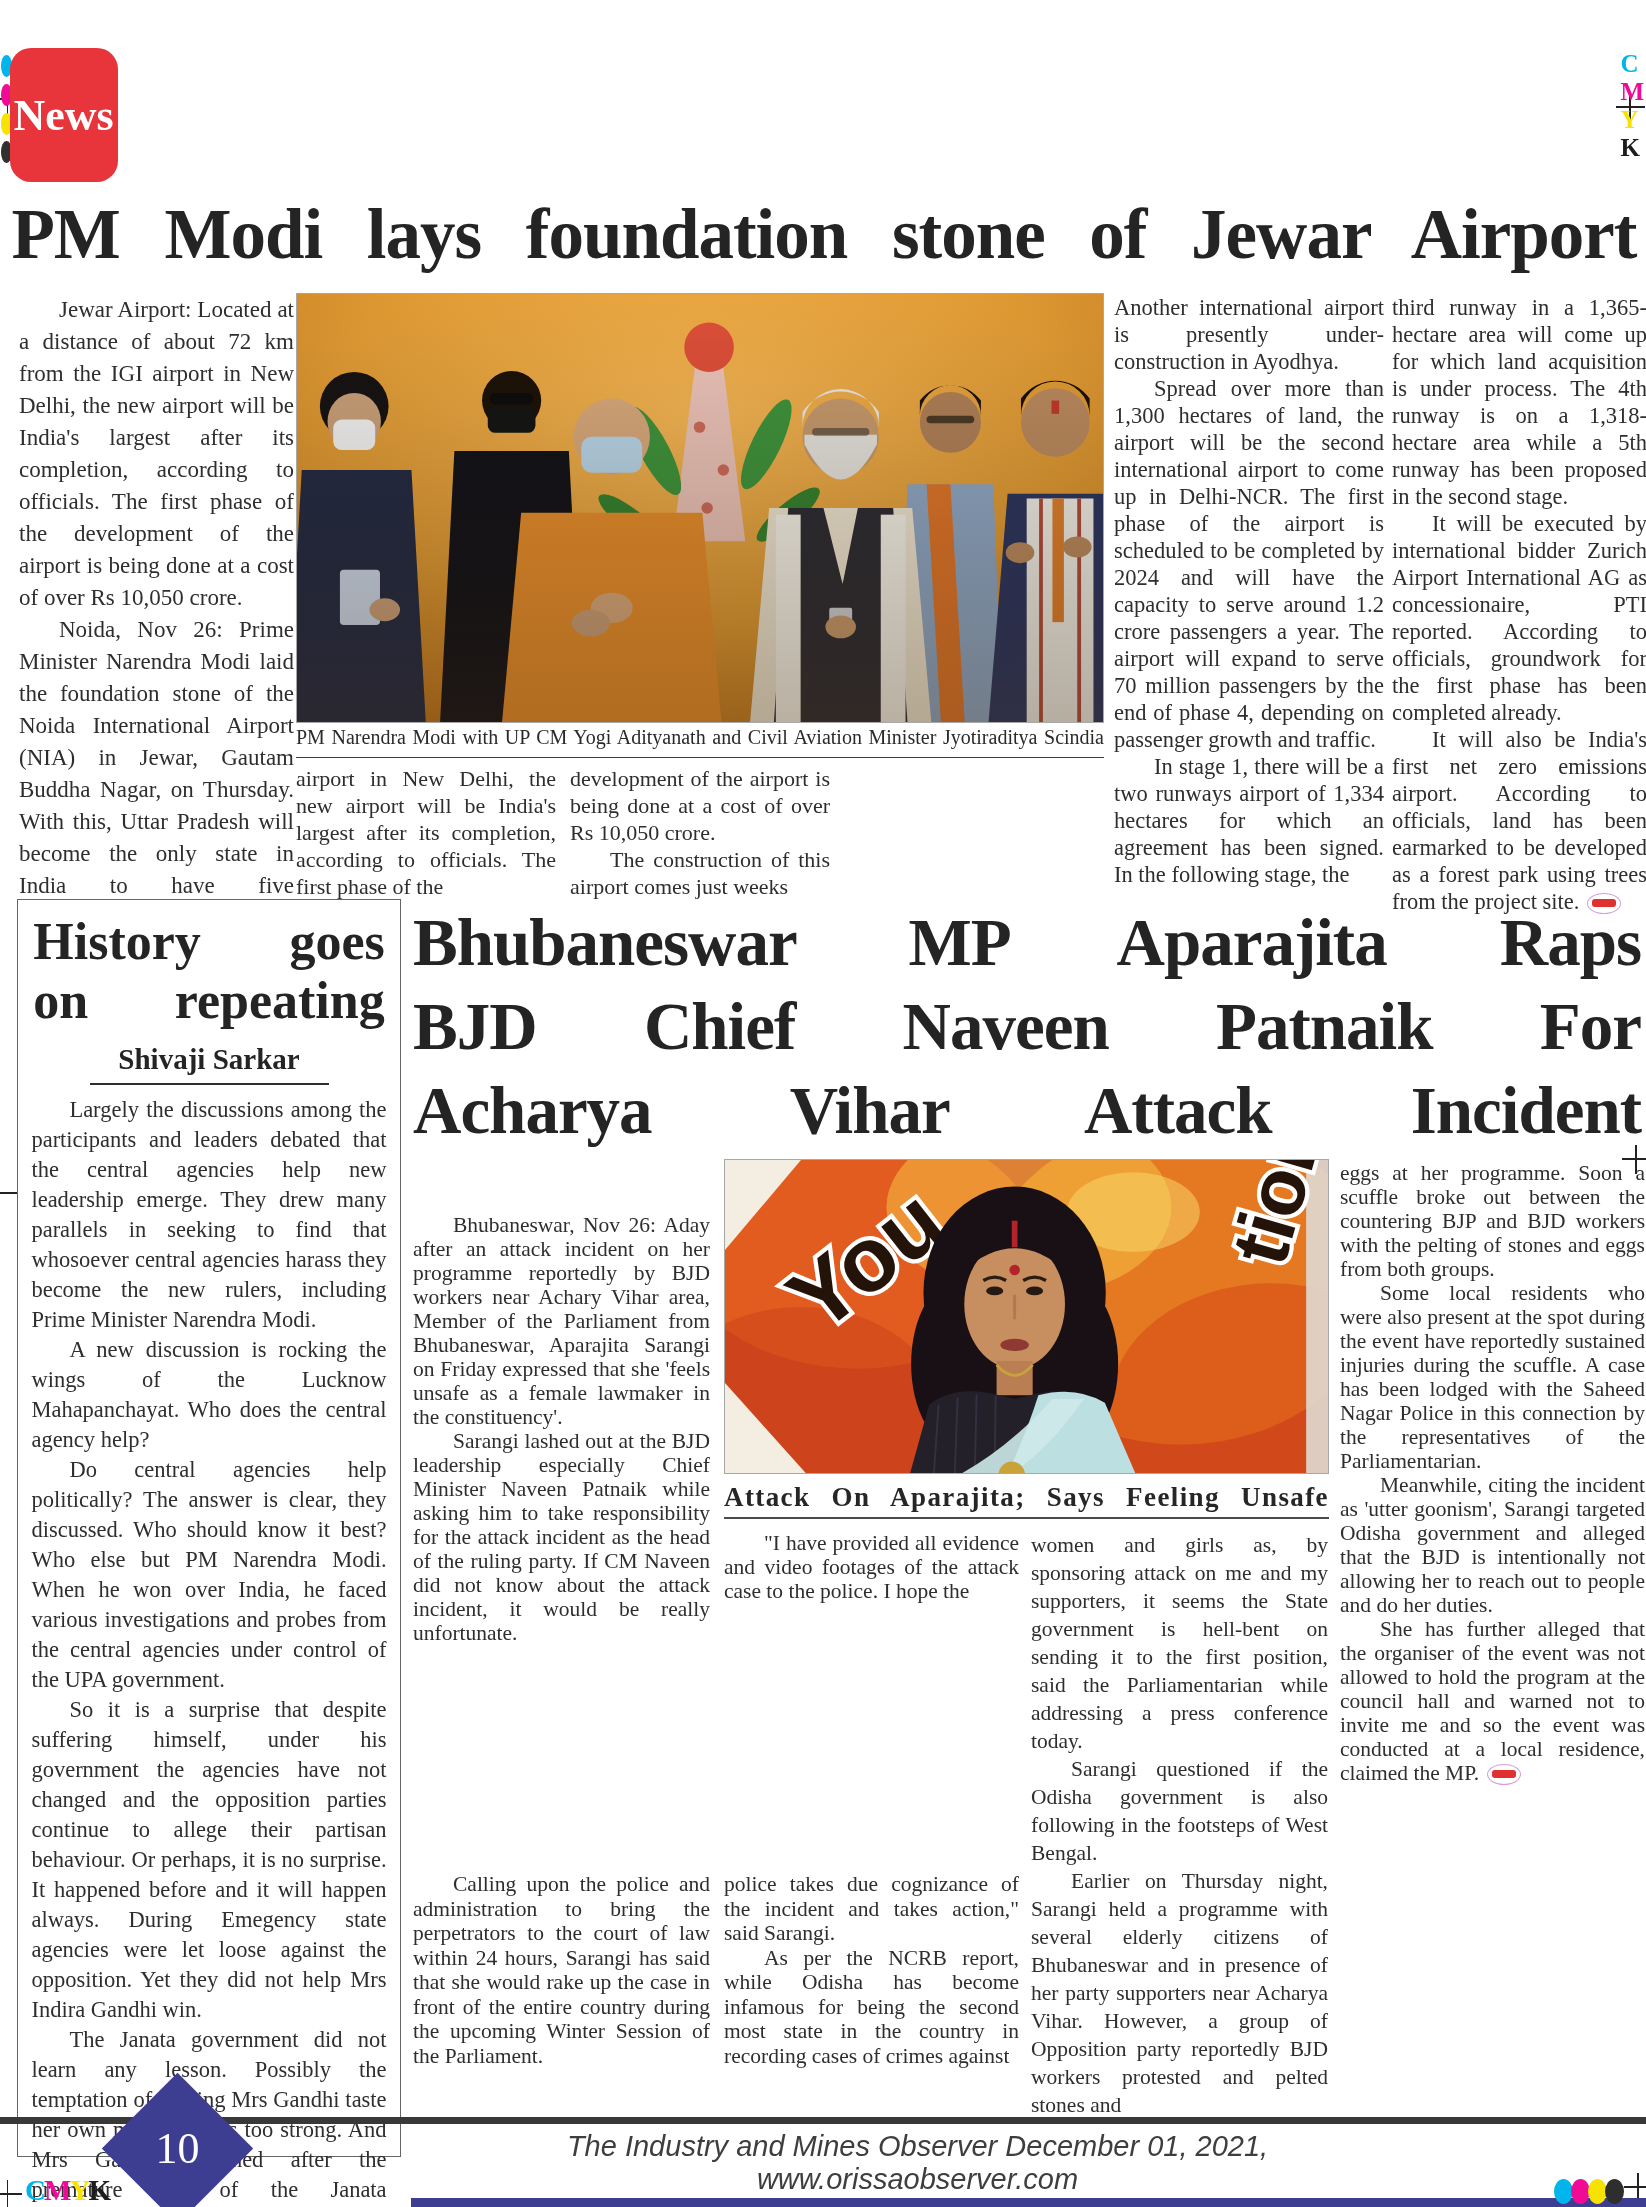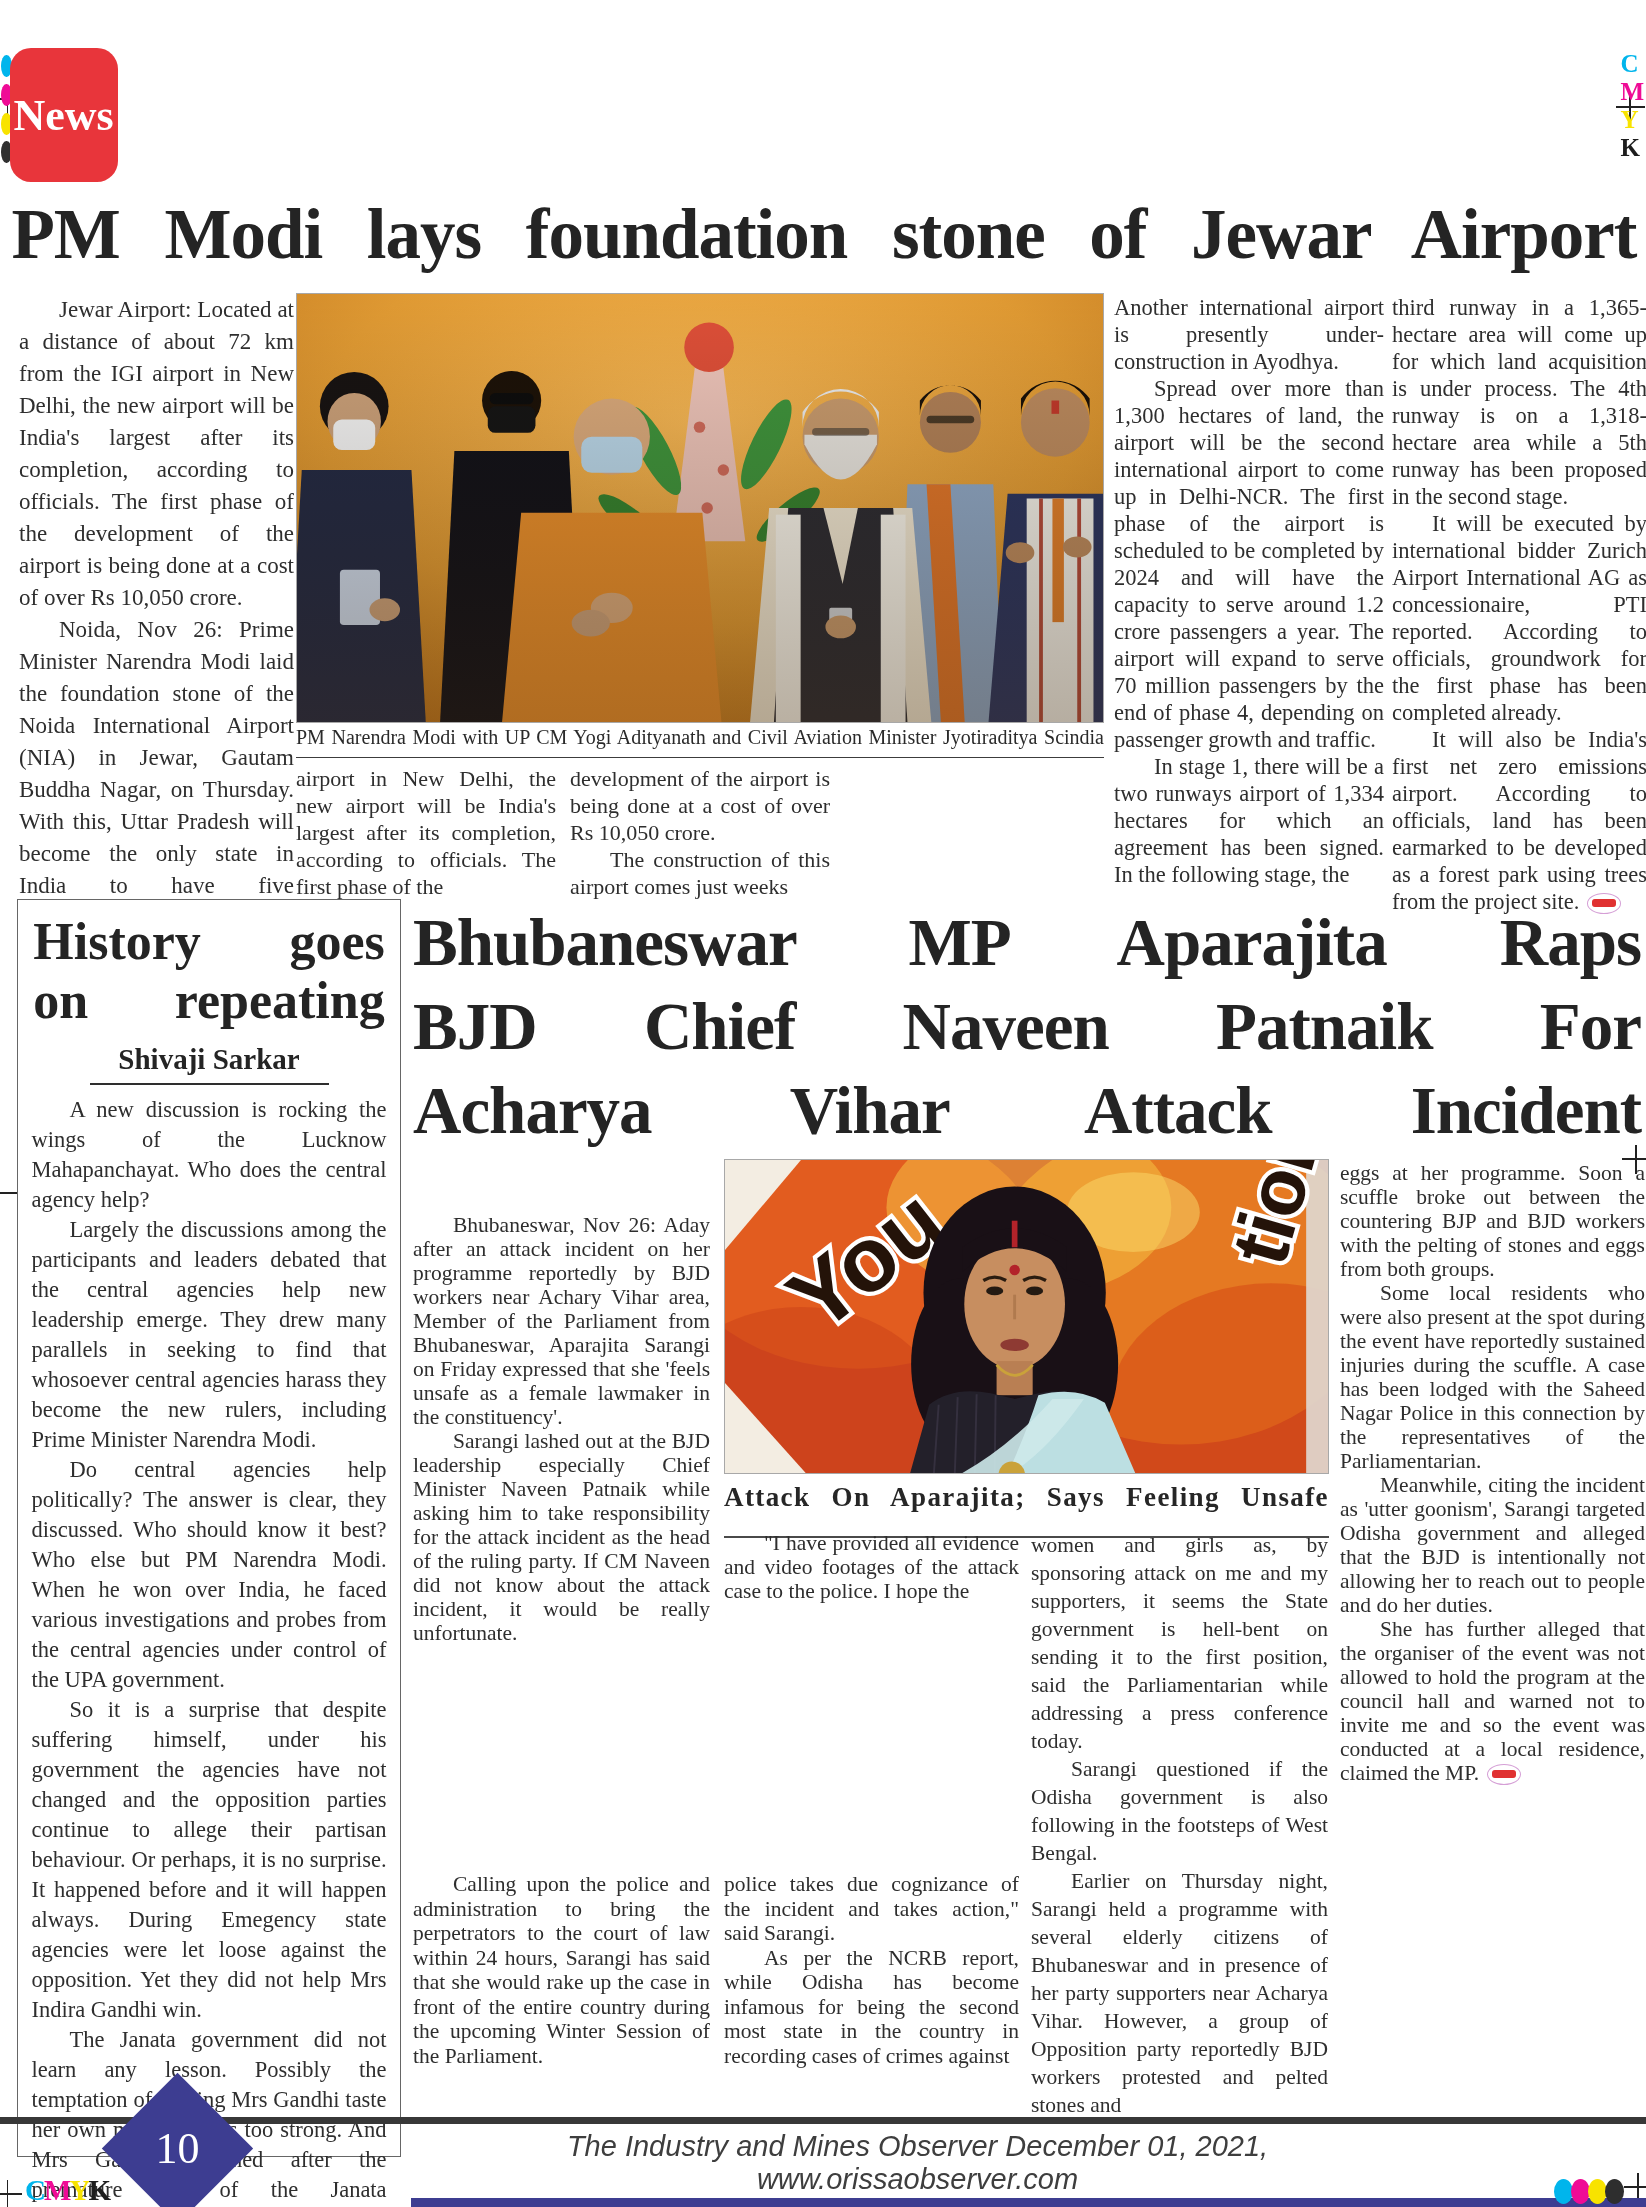--- a/index.html
+++ b/index.html
@@ -33,21 +33,21 @@
   .a2c{font-size:21.5px;line-height:24px;}
   .a2c3{font-size:21.5px;line-height:28px;}
   .a2c4{font-size:21.5px;line-height:24px;}
   
   .photo{position:absolute;border:1px solid #a8a8a8;box-sizing:border-box;}
   .photo svg{display:block;width:100%;height:100%;}
   .cap1{position:absolute;left:296px;top:726px;width:808px;font-size:20px;color:#2a2a2a;
         text-align:justify;text-align-last:justify;border-bottom:1.9px solid #3c3c3c;padding-bottom:7.6px;}
   .cap2{position:absolute;left:724px;top:1482px;width:605px;font-size:27px;font-weight:bold;
         letter-spacing:1.4px;color:#262626;text-align:justify;text-align-last:justify;
-        border-bottom:2.9px solid #4a4a4a;padding-bottom:23px;}
+        border-bottom:2.9px solid #4a4a4a;padding-bottom:4px;}
   
   .sidebox{position:absolute;left:17px;top:899px;width:384px;height:1258px;border:1.9px solid #666;
            box-sizing:border-box;background:#fff;}
   .side-title{font-weight:bold;font-size:52px;line-height:59px;color:#242424;margin:11.5px 15.3px 0;
               text-align:justify;text-align-last:justify;}
   .side-author{font-weight:bold;font-size:29px;text-align:center;margin-top:13.4px;color:#242424;}
   .side-rule{width:239px;border-bottom:2.9px solid #2e2e2e;margin:7.6px auto 0;}
   .side-body{margin:9.6px 13.4px 0;font-size:22.5px;line-height:30px;text-align:justify;}
   .side-body p{margin:0;text-indent:38px;}
   
@@ -228,22 +228,22 @@
     <p>It will be executed by international bidder Zurich Airport International AG as concessionaire, PTI reported. According to officials, groundwork for the first phase has been completed already.</p>
     <p><span>It will also be India's first net zero emissions airport. According to officials, land has been earmarked to be developed as a forest park using trees from the project site.</span><span class="imo"><b>IMO</b></span></p>
   </div>
 
   <div class="sidebox">
     <div class="side-title">History goes</div>
     <div class="side-title" style="margin-top:0;">on repeating</div>
     <div class="side-author">Shivaji Sarkar</div>
     <div class="side-rule"></div>
     <div class="side-body">
+      <p>Largely the discussions among the participants and leaders debated that the central agencies help new leadership emerge. They drew many parallels in seeking to find that whosoever central agencies harass they become the new rulers, including Prime Minister Narendra Modi.</p>
       <p>A new discussion is rocking the wings of the Lucknow Mahapanchayat. Who does the central agency help?</p>
-      <p>Largely the discussions among the participants and leaders debated that the central agencies help new leadership emerge. They drew many parallels in seeking to find that whosoever central agencies harass they become the new rulers, including Prime Minister Narendra Modi.</p>
       <p>Do central agencies help politically? The answer is clear, they discussed. Who should know it best? Who else but PM Narendra Modi. When he won over India, he faced various investigations and probes from the central agencies under control of the UPA government.</p>
       <p>So it is a surprise that despite suffering himself, under his government the agencies have not changed and the opposition parties continue to allege their partisan behaviour. Or perhaps, it is no surprise. It happened before and it will happen always. During Emegency state agencies were let loose against the opposition. Yet they did not help Mrs Indira Gandhi win.</p>
       <p><span>The Janata government did not learn any lesson. Possibly the temptation of making Mrs Gandhi taste her own medicine was too strong. And Mrs Gandhi returned after the premature end of the Janata experiment. But History goes on repeating itself. In UP, Mulayam Singh used the forces against Kar Sevaks in 1990 and two years later BJP emerged winner.</span></p>
     </div>
   </div>
 
   <div class="h2wrap">
     <div class="h2line">Bhubaneswar MP Aparajita Raps</div>
     <div class="h2line">BJD Chief Naveen Patnaik For</div>
     <div class="h2line">Acharya Vihar Attack Incident</div>

